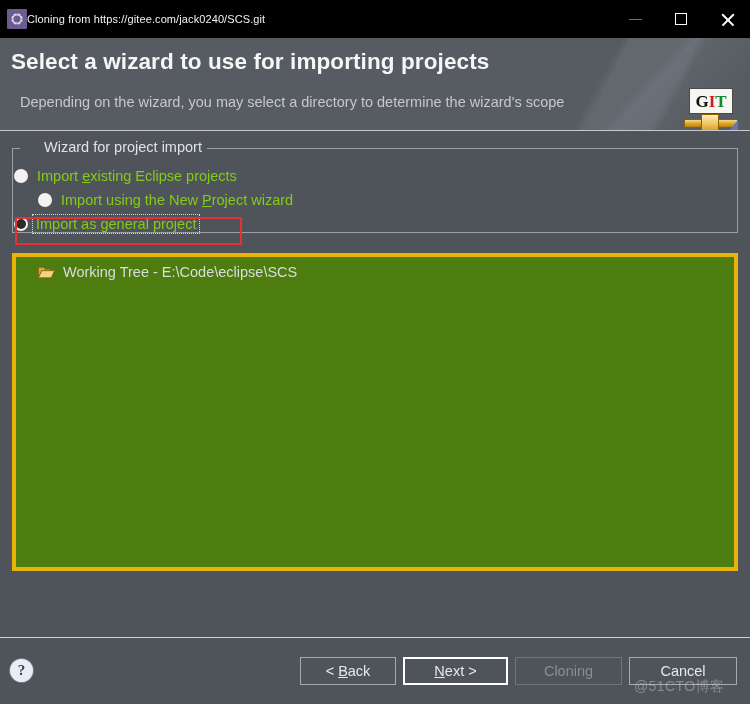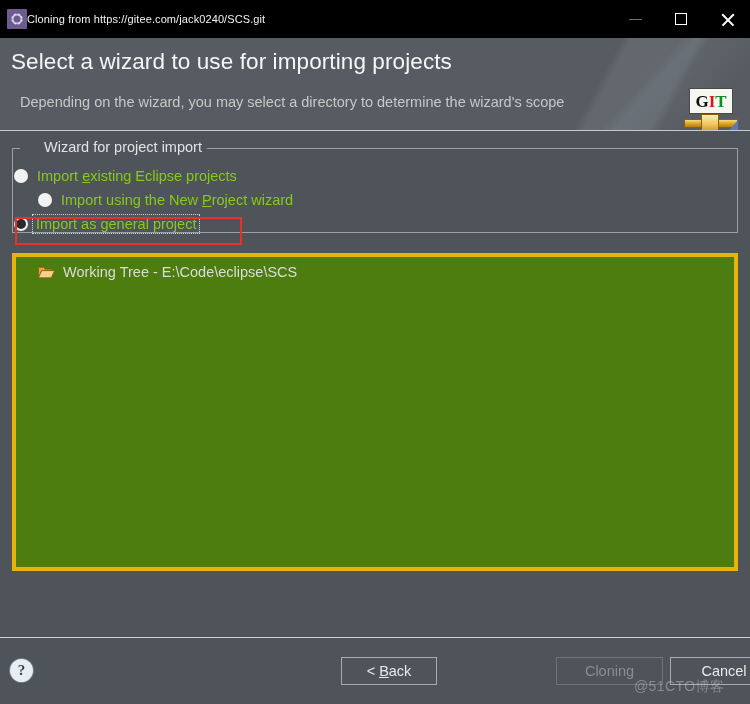--- a/index.html
+++ b/index.html
@@ -109,21 +109,21 @@
                               rgba(200,210,225,0.10) 30%, rgba(200,210,225,0.10) 58%,
                               rgba(255,255,255,0.00) 62%),
       linear-gradient(132deg, rgba(255,255,255,0.00) 0%, rgba(255,255,255,0.00) 45%,
                               rgba(190,200,215,0.09) 50%, rgba(255,255,255,0.00) 80%);
   }
   #header-title {
     position: absolute;
     left: 11px; top: 11px;
     color: #f6f6f6;
     font-size: 22.5px;
-    font-weight: normal;
+    font-weight: bold;
     letter-spacing: 0.1px;
   }
   #header-subtitle {
     position: absolute;
     left: 20px; top: 56px;
     color: #c8c8c8;
     font-size: 14.5px;
   }
   #header-sep {
     position: absolute;
@@ -325,21 +325,20 @@
     height: 28px;
     background: #4e5459;
     color: #e8e8e8;
     font-size: 14.5px;
     display: flex;
     align-items: center;
     justify-content: center;
     box-sizing: border-box;
     border: 1px solid #a6abaf;
     white-space: nowrap;
-    margin-left: 41px;
   }
   .wiz-btn.default {
     border: 2px solid #ffffff;
   }
   .wiz-btn.disabled {
     color: #898e92;
     border: 1px solid #6e7478;
   }
   .wiz-btn u { text-decoration: underline; }
   #btn-back   { left: 300px; width: 96px; }
@@ -449,20 +448,23 @@
   <div id="red-box"></div>
 
   <div id="footer-sep"></div>
   <div id="footer">
     <div id="help-icon">?</div>
   </div>
 
   <div class="wiz-btn" id="btn-back">
     <span><span>&lt; </span><u>B</u><span>ack</span></span>
   </div>
+  <div class="wiz-btn default" id="btn-next">
+    <span><span></span><u>N</u><span>ext &gt;</span></span>
+  </div>
   <div class="wiz-btn disabled" id="btn-finish">
     <span>Cloning</span>
   </div>
   <div class="wiz-btn" id="btn-cancel">
     <span>Cancel</span>
   </div>
 
   <div id="watermark">@51CTO博客</div>
 </div>
 

